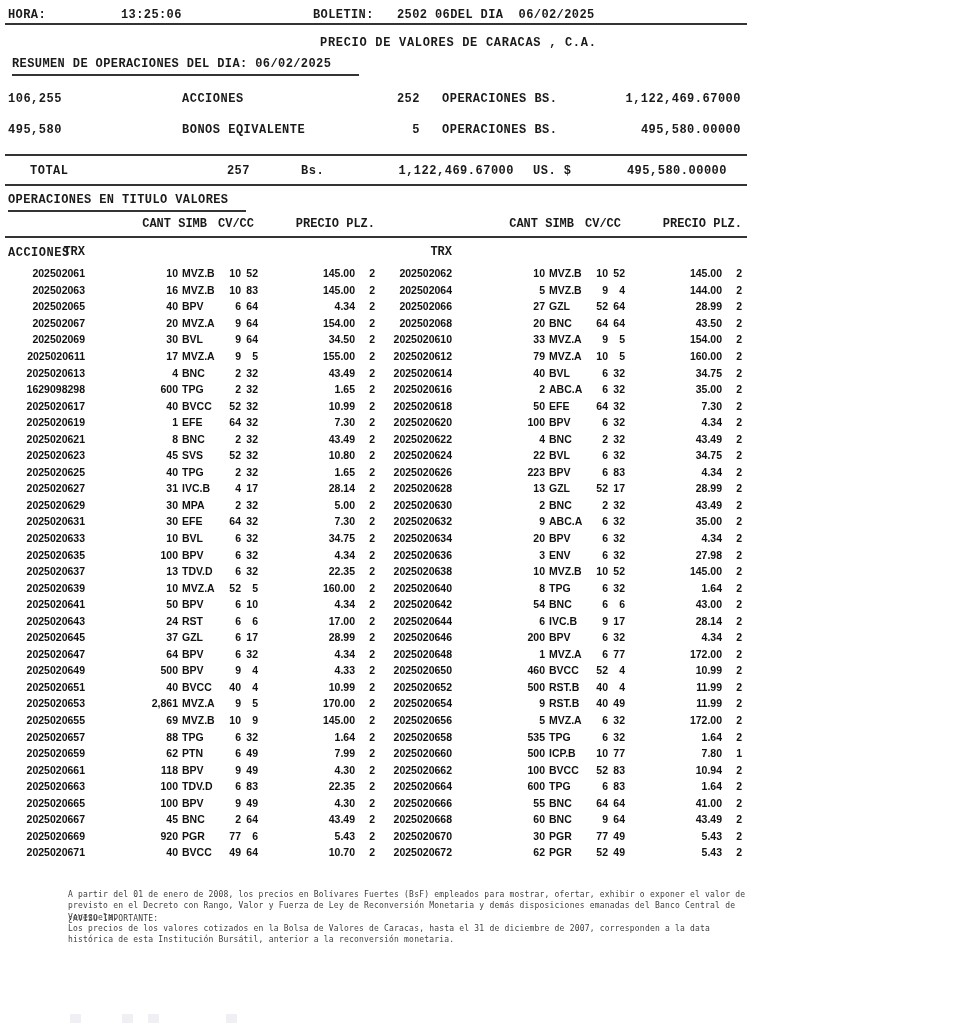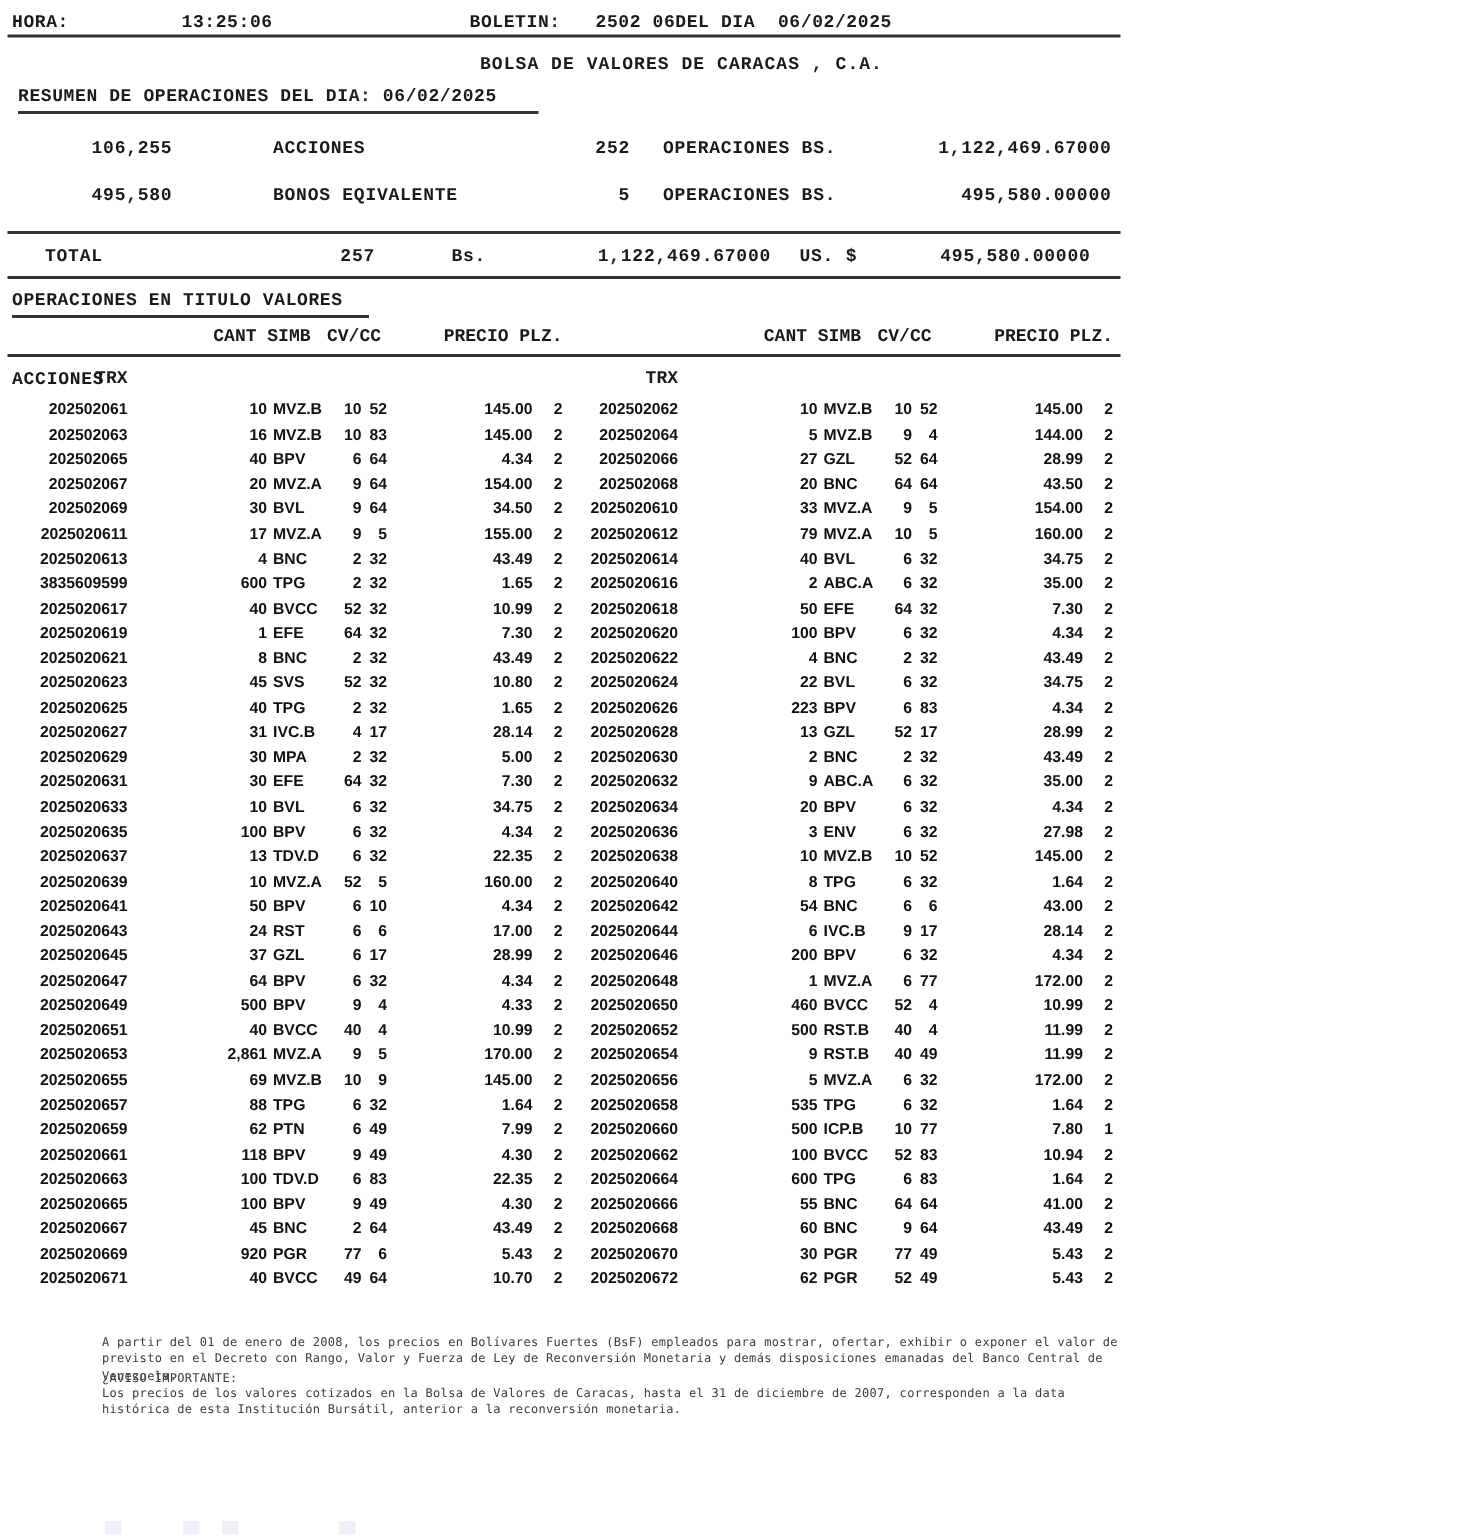--- a/index.html
+++ b/index.html
@@ -5,21 +5,21 @@
   html,body{margin:0;padding:0;}
   body{width:977px;height:1024px;background:#ffffff;position:relative;overflow:hidden;
        font-family:"Liberation Mono","DejaVu Sans Mono",monospace;color:#1a1a1a;}
   .abs{position:absolute;}
   .hdr-text{font:700 12px "Liberation Mono","DejaVu Sans Mono",monospace;letter-spacing:.4px;white-space:pre;}
   .rule{position:absolute;left:5px;width:742px;height:2px;background:#343434;}
   .title{font:700 12px "Liberation Mono","DejaVu Sans Mono",monospace;letter-spacing:.7px;white-space:pre;}
   .underlined{border-bottom:2px solid #343434;padding-bottom:3px;}
   .sumrow{position:absolute;left:0;width:977px;height:15px;}
   .sumrow span{position:absolute;font:700 12px "Liberation Mono","DejaVu Sans Mono",monospace;letter-spacing:.5px;white-space:pre;}
-  .s-qty{left:8px;width:160px;text-align:center;}
+  .s-qty{left:8px;width:160px;text-align:left;}
   .s-name{left:182px;}
   .s-ops{left:330px;width:90px;text-align:right;}
   .s-opslabel{left:442px;}
   .s-amount{left:541px;width:200px;text-align:right;}
   .t-label{left:30px;}
   .t-count{left:155px;width:95px;text-align:right;}
   .t-bs{left:301px;}
   .t-bsamt{left:398px;width:116px;text-align:right;}
   .t-usd{left:533px;}
   .t-usdamt{left:560px;width:167px;text-align:right;}
@@ -47,21 +47,21 @@
 </style>
 </head>
 <body>
 
 <div class="abs hdr-text" style="left:8px;top:8px;">HORA:</div>
 <div class="abs hdr-text" style="left:73px;top:8px;margin-left:48px;">13:25:06</div>
 <div class="abs hdr-text" style="left:313px;top:8px;">BOLETIN:</div>
 <div class="abs hdr-text" style="left:397px;top:8px;">2502 06DEL DIA  06/02/2025</div>
 <div class="rule" style="top:23px;"></div>
 
-<div class="abs title" style="left:320px;top:36px;">BOLSA DE VALORES DE CARACAS , C.A.</div>
+<div class="abs title" style="left:320px;top:36px;">PRECIO DE VALORES DE CARACAS , C.A.</div>
 
 <div class="abs hdr-text underlined" style="left:12px;top:57px;padding-right:28px;">RESUMEN DE OPERACIONES DEL DIA: 06/02/2025</div>
 
 <div class="sumrow" style="top:92px;">
   <span class="s-qty">106,255</span>
   <span class="s-name">ACCIONES</span>
   <span class="s-ops">252</span>
   <span class="s-opslabel">OPERACIONES BS.</span>
   <span class="s-amount">1,122,469.67000</span>
 </div>
@@ -240,21 +240,21 @@
         <span class="c-qty">40</span>
         <span class="c-simb">BVL</span>
         <span class="c-cv">6</span>
         <span class="c-cc">32</span>
         <span class="c-precio">34.75</span>
         <span class="c-plz">2</span>
       </div>
     </div>
     <div class="trow">
       <div class="thalf">
-        <span class="c-trx">3835609599</span>
+        <span class="c-trx">1629098298</span>
         <span class="c-qty">600</span>
         <span class="c-simb">TPG</span>
         <span class="c-cv">2</span>
         <span class="c-cc">32</span>
         <span class="c-precio">1.65</span>
         <span class="c-plz">2</span>
       </div>
       <div class="thalf">
         <span class="c-trx">2025020616</span>
         <span class="c-qty">2</span>

